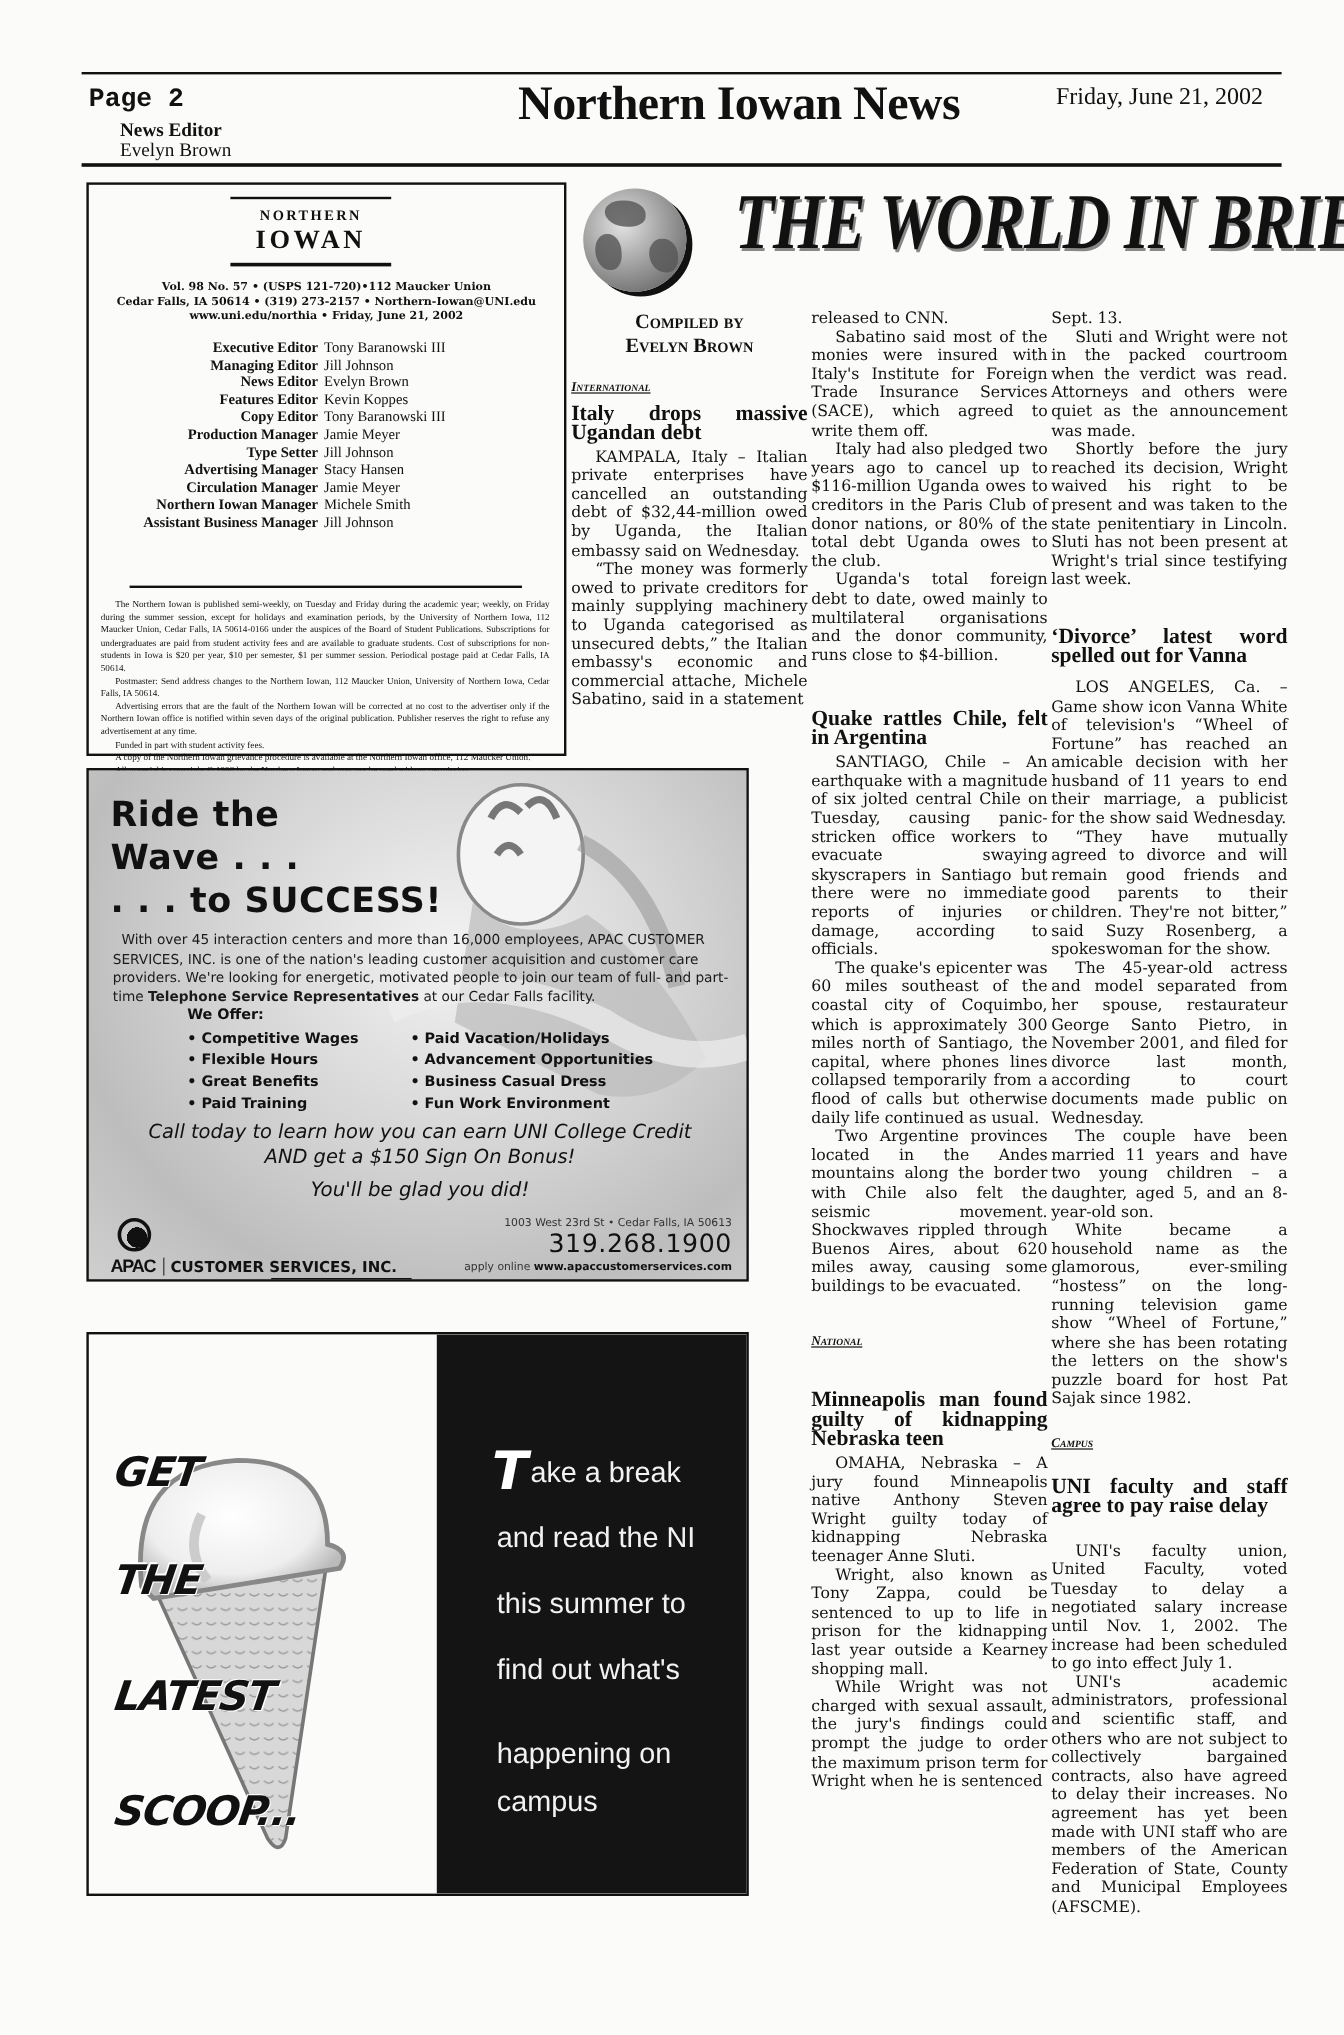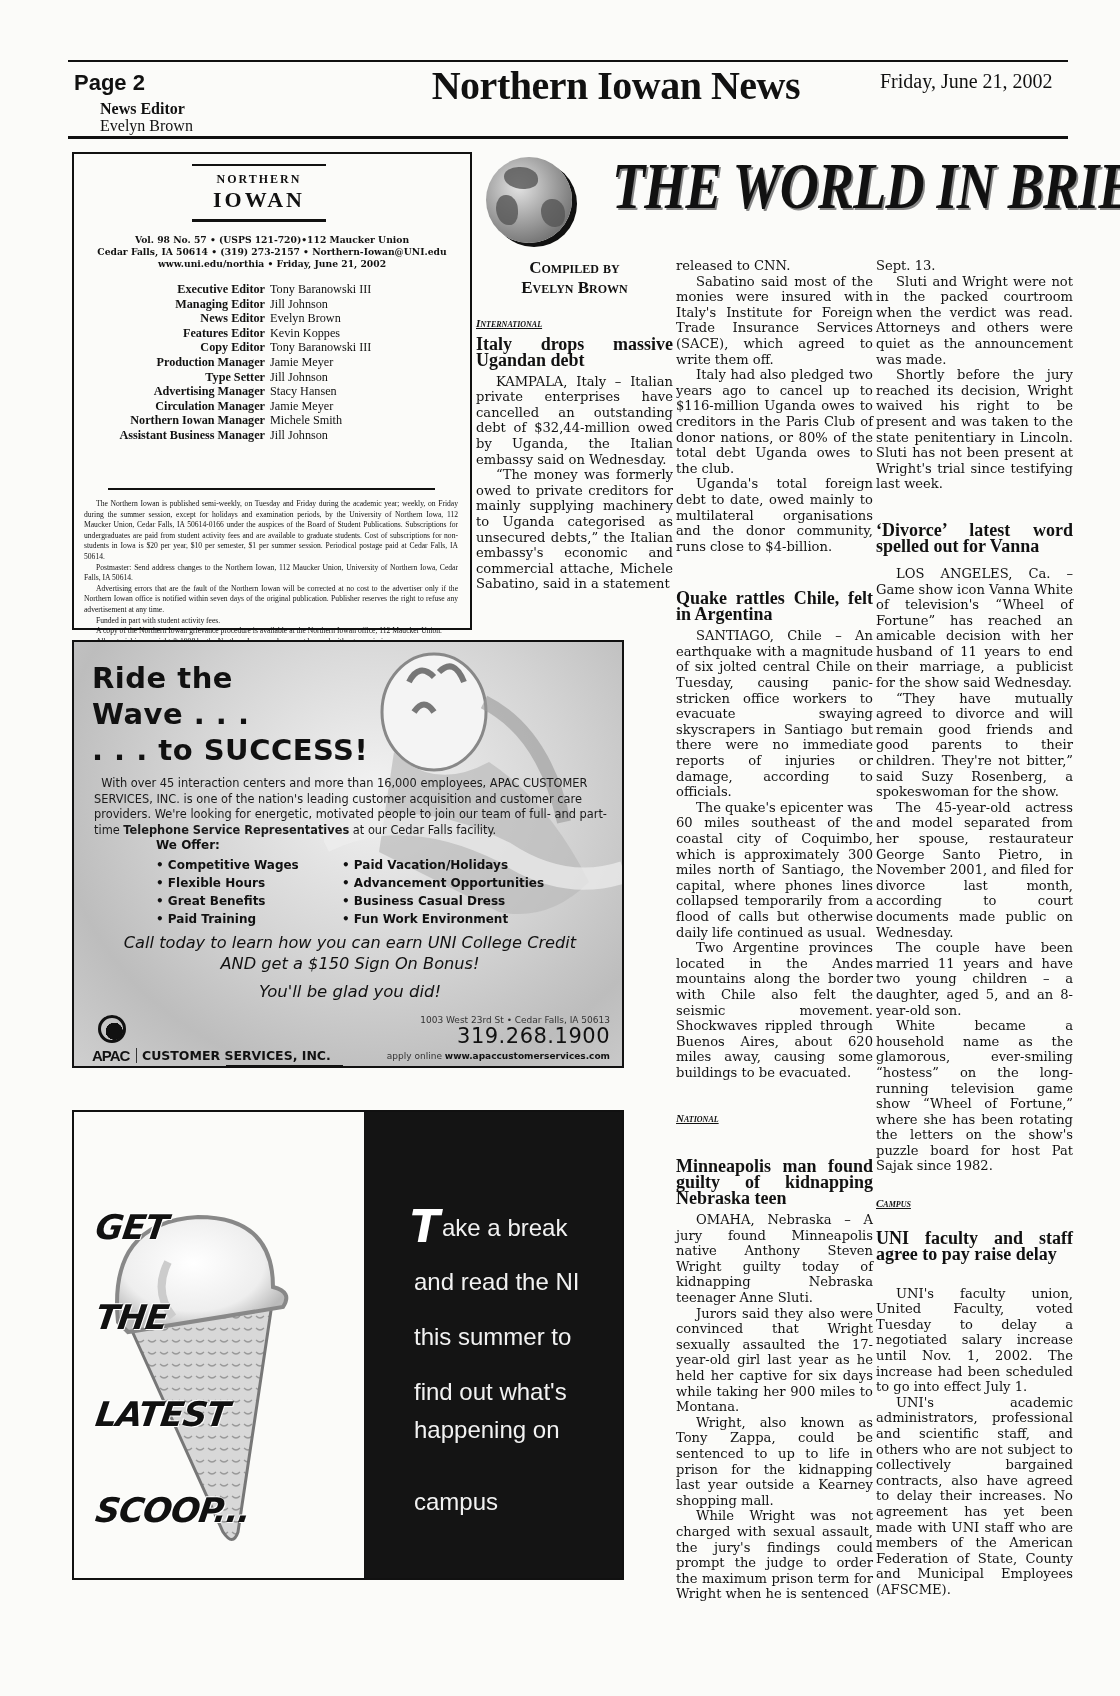--- a/index.html
+++ b/index.html
@@ -2,21 +2,21 @@
 <html><head>
   <meta charset="utf-8">
   <style>
     * { margin: 0; padding: 0; box-sizing: border-box; }
     html, body { width: 1120px; height: 1696px; background: #fbfbf9; overflow: hidden; }
     body { position: relative; font-family: "DejaVu Serif", serif; color: #111; }
 
     
     .rule-top { position: absolute; left: 68px; top: 60px; width: 1000px; height: 2px; background: #111; }
     .rule-bottom { position: absolute; left: 68px; top: 136px; width: 1000px; height: 3px; background: #111; }
-    .hdr-page { position: absolute; left: 74px; top: 70px; font-family: Liberation Sans, sans-serif; font-weight: bold; font-size: 22px; }
+    .hdr-page { position: absolute; left: 74px; top: 70px; font-family: Liberation Mono, monospace; font-weight: bold; font-size: 22px; }
     .hdr-editor-role { position: absolute; left: 100px; top: 100px; font-family: "Liberation Serif", serif; font-weight: bold; font-size: 16px; }
     .hdr-editor-name { position: absolute; left: 100px; top: 117px; font-family: "Liberation Serif", serif; font-size: 16px; }
     .hdr-title { position: absolute; left: 380px; top: 62px; width: 420px; text-align: right; font-family: "Liberation Serif", serif; font-weight: bold; font-size: 40px; letter-spacing: -0.5px; }
     .hdr-date { position: absolute; left: 880px; top: 70px; font-family: "Liberation Serif", serif; font-size: 20px; }
 
     
     .masthead { position: absolute; left: 72px; top: 152px; width: 400px; height: 478px; border: 2px solid #111; }
     .mh-logo { position: absolute; left: 118px; top: 10px; width: 134px; text-align: center; }
     .mh-logo .bar { height: 2px; background: #111; }
     .mh-logo .bar.thick { height: 3px; }
@@ -232,21 +232,21 @@
     <div class="scoop-word" style="left:22px; top:185px;">THE</div>
     <div class="scoop-word" style="left:22px; top:282px;">LATEST</div>
     <div class="scoop-word" style="left:22px; top:378px;">SCOOP...</div>
   </div>
   <div class="scoop-right">
     <div class="scoop-T">T</div>
     <div class="scoop-line" style="left:78px; top:102px;">ake a break</div>
     <div class="scoop-line" style="top:156px;">and read the NI</div>
     <div class="scoop-line" style="top:211px;">this summer to</div>
     <div class="scoop-line" style="top:266px;">find out what's</div>
-    <div class="scoop-line" style="top:304px;text-align:right;">happening on</div>
+    <div class="scoop-line" style="top:336px;text-align:right;">happening on</div>
     <div class="scoop-line" style="top:376px;">campus</div>
   </div>
 </div>
 
 <div class="globe">
   <div class="land" style="left:18px; top:10px; width:34px; height:22px;"></div>
   <div class="land" style="left:10px; top:38px; width:22px; height:30px;"></div>
   <div class="land" style="left:55px; top:42px; width:24px; height:28px;"></div>
 </div>
 <div class="wib-title">THE WORLD IN BRIEF</div>
@@ -271,21 +271,20 @@
   <div style="height:36px;"></div>
   <div class="headline">Quake rattles Chile, felt in Argentina</div>
   <p>SANTIAGO, Chile – An earthquake with a magnitude of six jolted central Chile on Tuesday, causing panic-stricken office workers to evacuate swaying skyscrapers in Santiago but there were no immediate reports of injuries or damage, according to officials.</p>
   <p>The quake's epicenter was 60 miles southeast of the coastal city of Coquimbo, which is approximately 300 miles north of Santiago, the capital, where phones lines collapsed temporarily from a flood of calls but otherwise daily life continued as usual.</p>
   <p>Two Argentine provinces located in the Andes mountains along the border with Chile also felt the seismic movement. Shockwaves rippled through Buenos Aires, about 620 miles away, causing some buildings to be evacuated.</p>
   <div style="height:30px;"></div>
   <div class="section">National</div>
   <div style="height:28px;"></div>
   <div class="headline">Minneapolis man found guilty of kidnapping Nebraska teen</div>
   <p>OMAHA, Nebraska – A jury found Minneapolis native Anthony Steven Wright guilty today of kidnapping Nebraska teenager Anne Sluti.</p>
-  <p>Jurors said they also were convinced that Wright sexually assaulted the 17-year-old girl last year as he held her captive for six days while taking her 900 miles to Montana.</p>
   <p>Wright, also known as Tony Zappa, could be sentenced to up to life in prison for the kidnapping last year outside a Kearney shopping mall.</p>
   <p>While Wright was not charged with sexual assault, the jury's findings could prompt the judge to order the maximum prison term for Wright when he is sentenced</p>
 </div>
 
 <div class="col col3">
   <p class="cont">Sept. 13.</p>
   <p>Sluti and Wright were not in the packed courtroom when the verdict was read. Attorneys and others were quiet as the announcement was made.</p>
   <p>Shortly before the jury reached its decision, Wright waived his right to be present and was taken to the state penitentiary in Lincoln. Sluti has not been present at Wright's trial since testifying last week.</p>
   <div style="height:30px;"></div>
   <div class="headline">‘Divorce’ latest word spelled out for Vanna</div>

